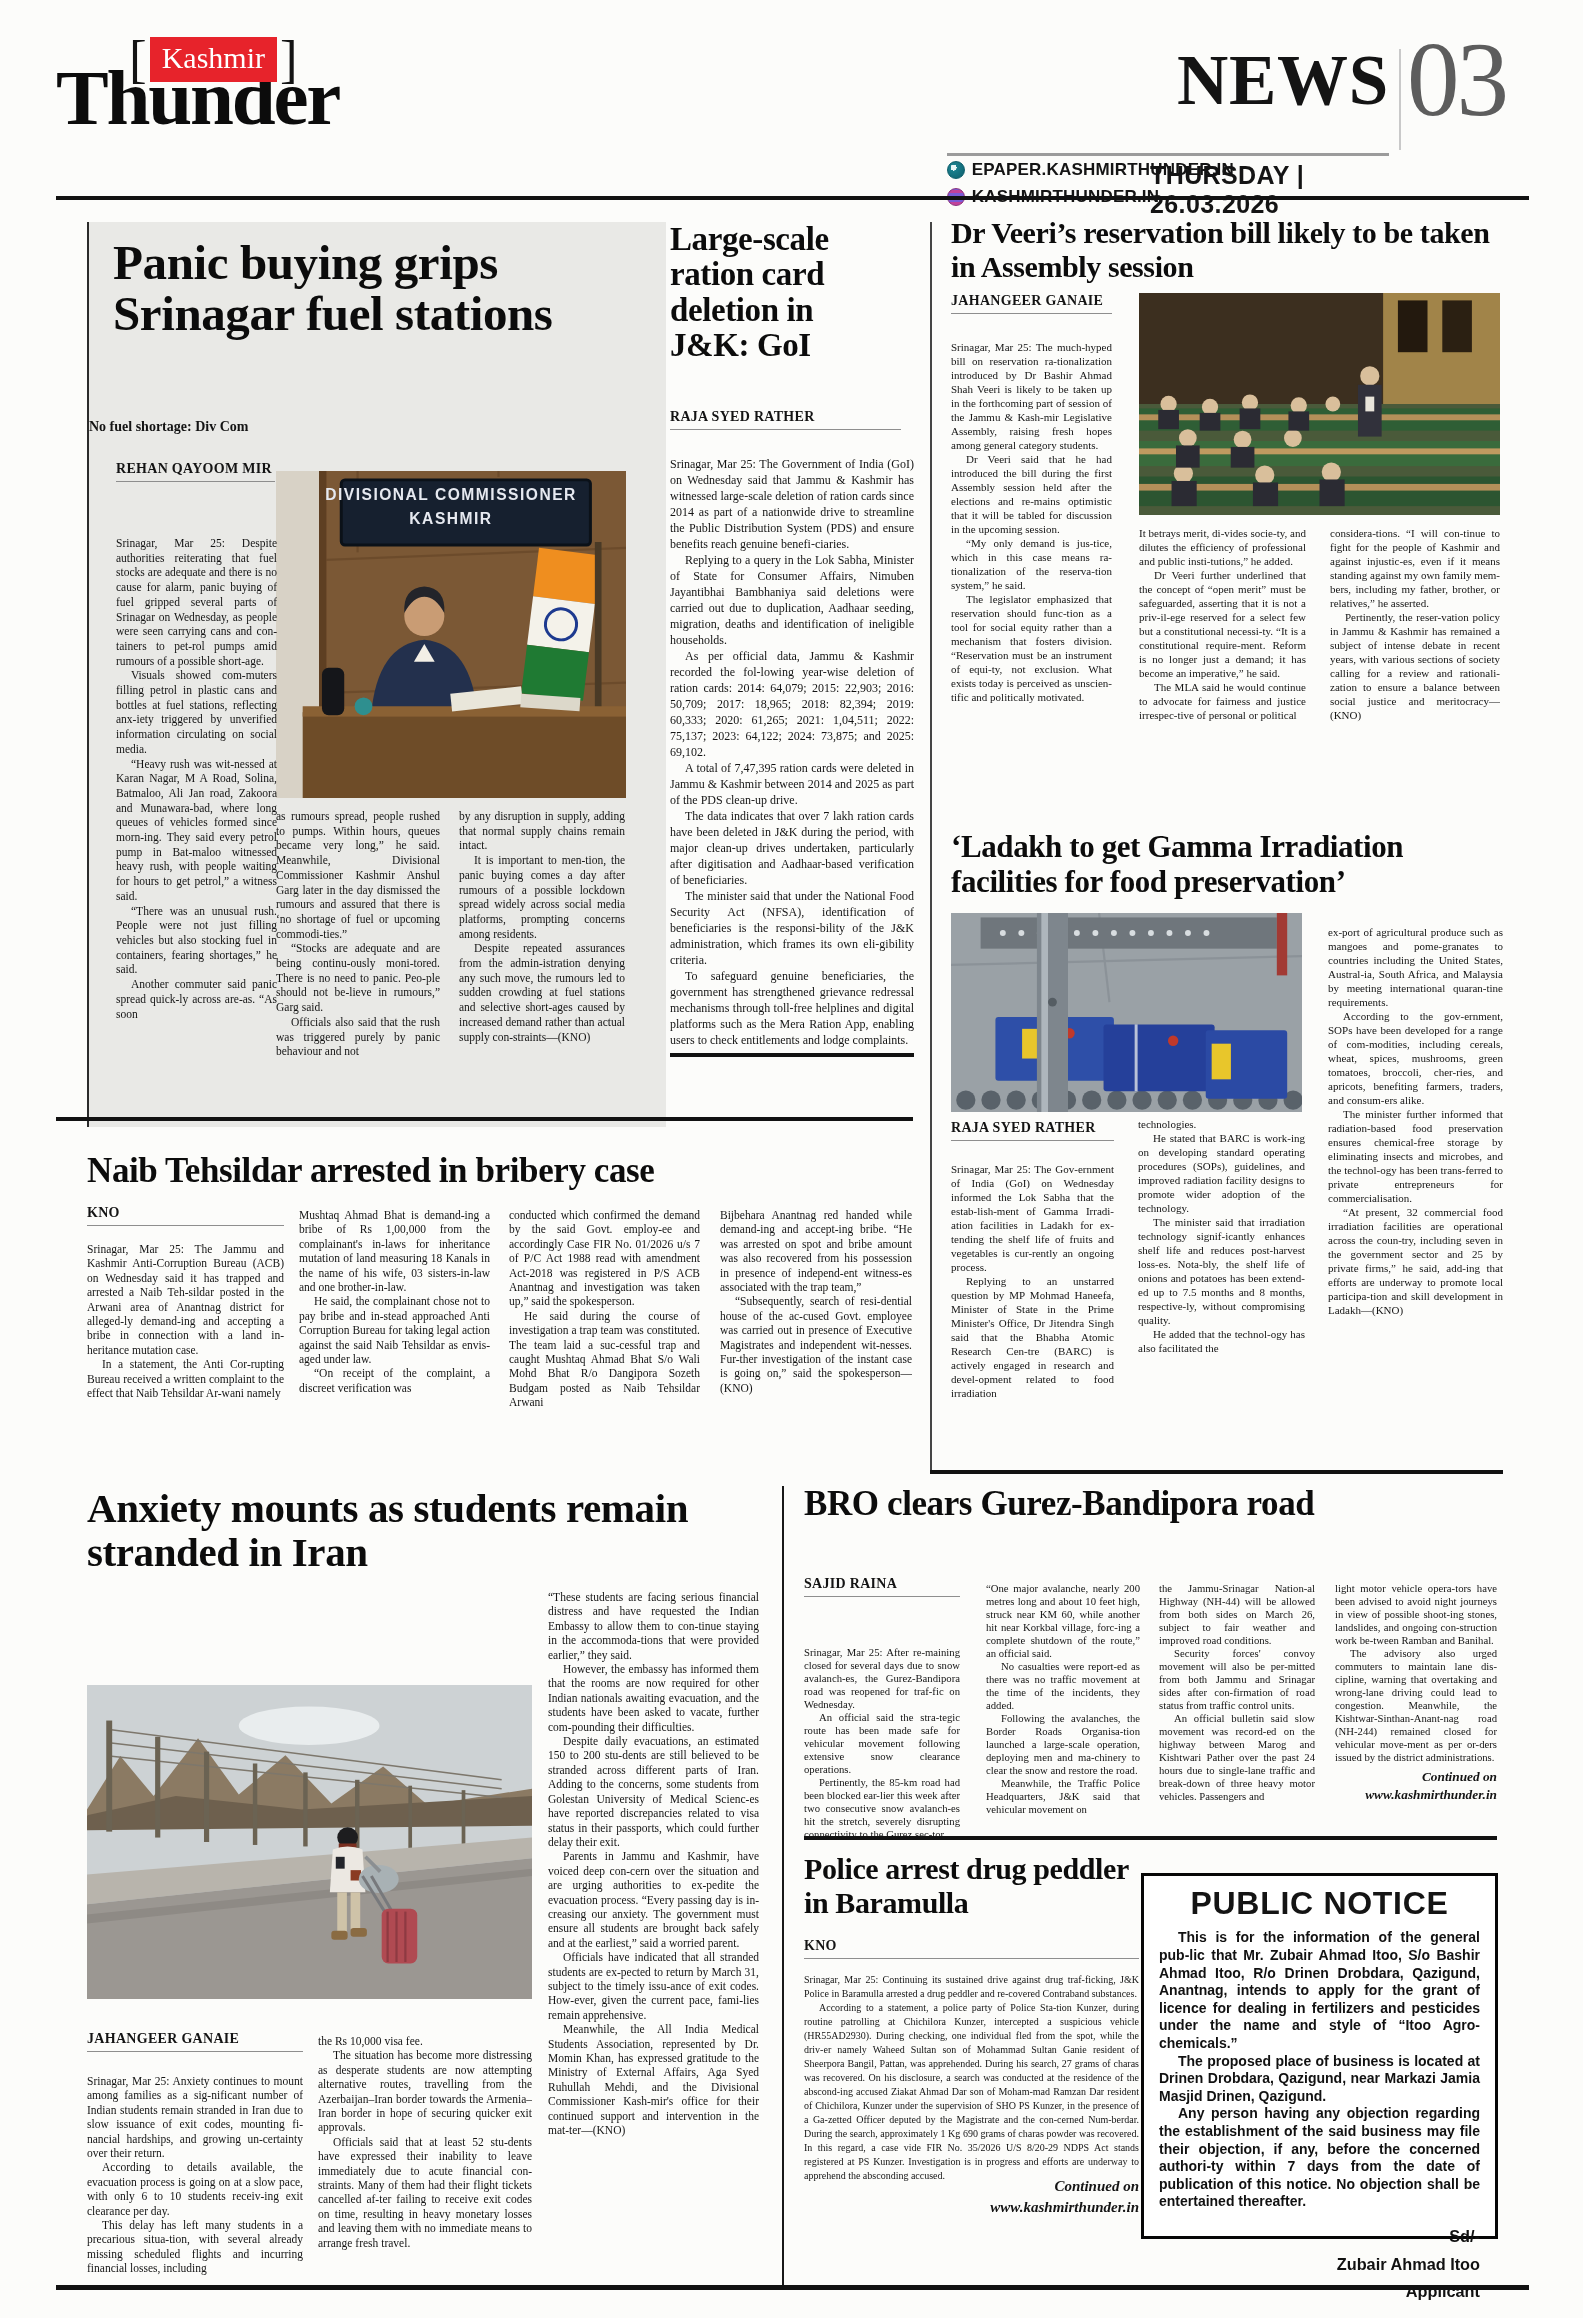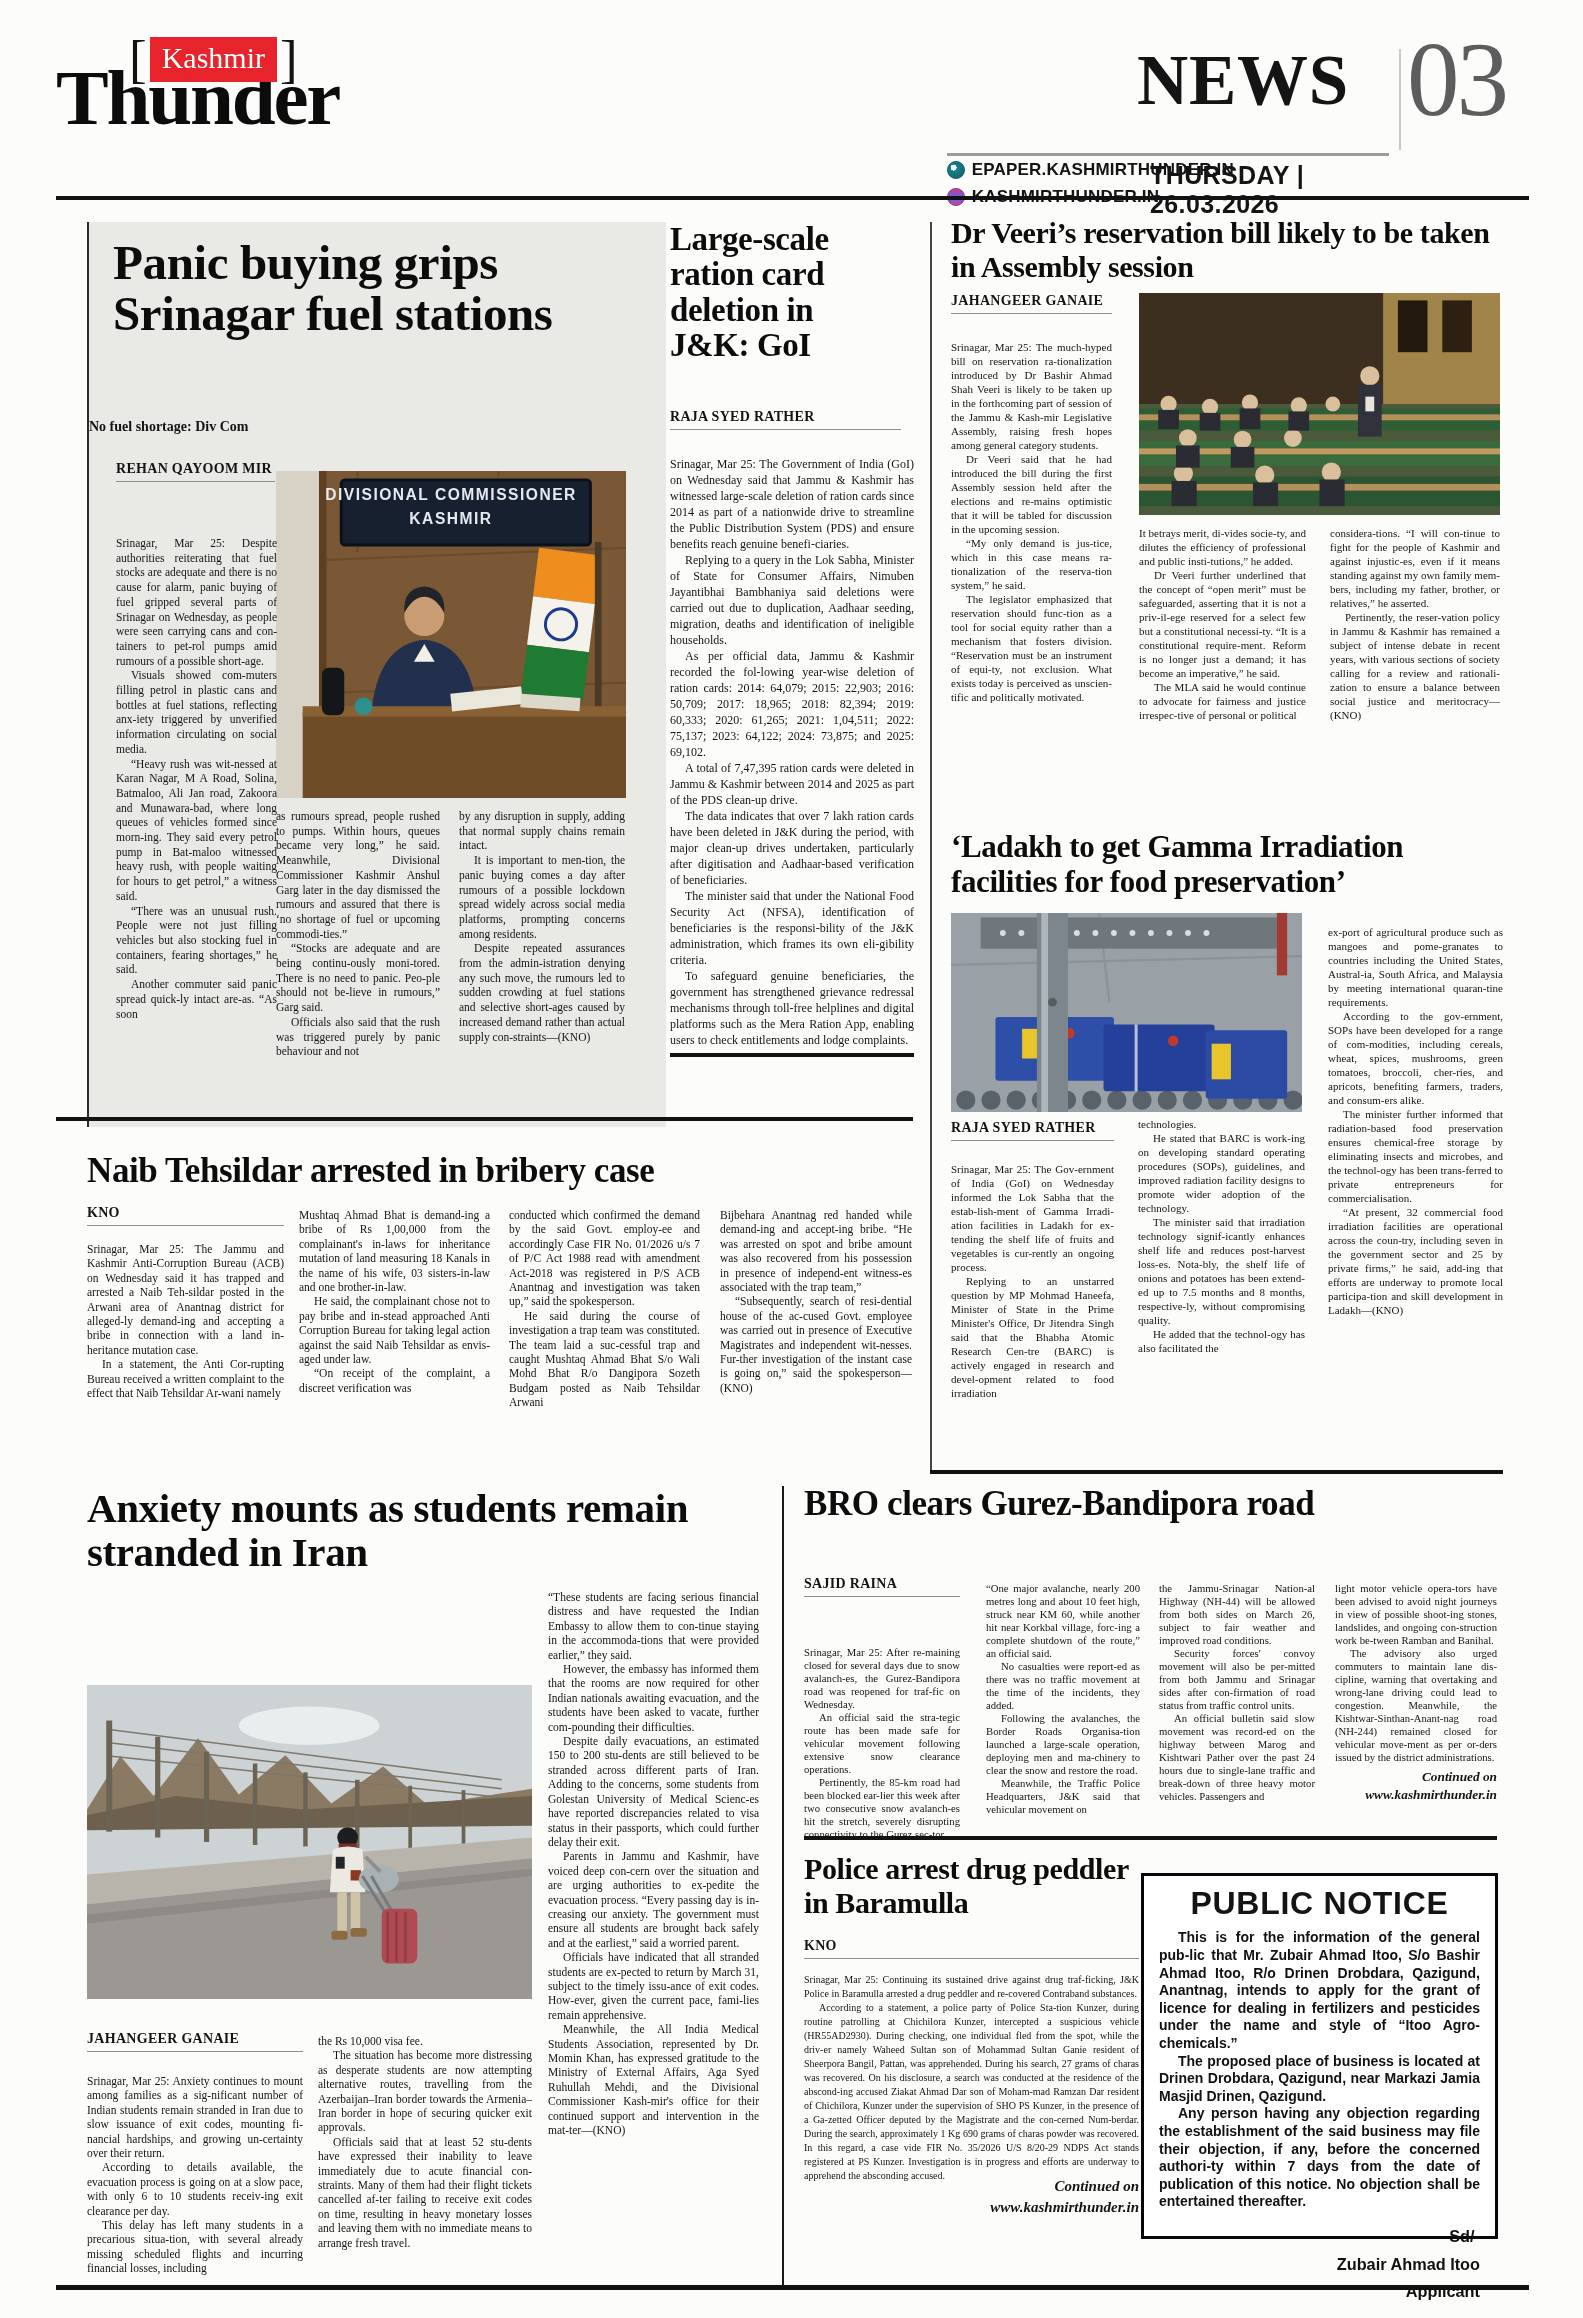--- a/index.html
+++ b/index.html
@@ -7,21 +7,21 @@
   #page{position:relative;width:1584px;height:2319px;background:#fcfcfa;font-family:"Liberation Serif",serif;color:#141414;overflow:hidden;margin:0 auto;}
   .rule{position:absolute;background:#121212;}
   .vrule{position:absolute;background:#454545;}
 
   
   #masthead{position:absolute;left:56px;top:36px;width:326px;height:156px;}
   #masthead .title{position:absolute;left:0;top:22px;font-size:79px;font-weight:700;letter-spacing:-2.2px;line-height:1;}
   #masthead .kickrow{position:absolute;left:73px;top:0;display:flex;align-items:center;gap:3px;z-index:2;}
   #masthead .bracket{font-size:53px;font-weight:400;line-height:.9;}
   #masthead .kick{background:#e7232b;color:#fff;font-size:30px;line-height:1;padding:6px 12px 9px;}
-  #hdr-news{position:absolute;left:1137px;top:41px;width:252px;font-size:71px;font-weight:600;letter-spacing:0.7px;line-height:1.1;}
+  #hdr-news{position:absolute;left:1137px;top:41px;width:252px;text-align:right;font-size:71px;font-weight:600;letter-spacing:0.7px;line-height:1.1;}
   #hdr-vline{position:absolute;left:1399px;top:49px;width:1.5px;height:101px;background:#c9c9c9;}
   #hdr-page{position:absolute;left:1407px;top:22px;width:133px;font-size:105px;font-weight:400;color:#5d5d5d;letter-spacing:-3px;line-height:1.1;}
   #hdr-grayrule{position:absolute;left:947px;top:153px;width:442px;height:3px;background:#9b9b9b;}
   .hdr-link-row{position:absolute;display:flex;align-items:center;gap:6.7px;font-family:"Liberation Sans",sans-serif;font-weight:700;font-size:17px;letter-spacing:0.2px;}
   #hdr-epaper{left:947px;top:160px;}
   #hdr-site{left:947px;top:187px;}
   .globe{width:18px;height:18px;border-radius:50%;display:inline-block;}
   .globe.teal{background:radial-gradient(circle at 35% 35%,#e8f6f7 20%,#1b7f8d 21%,#0d5e6b 100%);border:1.5px solid #0d5e6b;}
   .globe.pink{background:repeating-linear-gradient(0deg,#c2429a 0 3px,#7a5bd6 3px 6px);border:1.5px solid #8a2f7a;}
   #hdr-date{position:absolute;left:1150px;top:161px;width:244px;font-family:"Liberation Sans",sans-serif;font-weight:700;font-size:25px;letter-spacing:0.4px;}
@@ -196,21 +196,21 @@
       <figcaption class="ph-sign">
         <div>DIVISIONAL COMMISSIONER</div>
         <div>KASHMIR</div>
       </figcaption>
     </figure>
     <div class="col f-panic c-p1">
         <p>Srinagar, Mar 25: Despite authorities reiterating that fuel stocks are adequate and there is no cause for alarm, panic buying of fuel gripped several parts of Srinagar on Wednesday, as people were seen carrying cans and con-tainers to pet-rol pumps amid rumours of a possible short-age.</p>
         <p>Visuals showed com-muters filling petrol in plastic cans and bottles at fuel stations, reflecting anx-iety triggered by unverified information circulating on social media.</p>
         <p>“Heavy rush was wit-nessed at Karan Nagar, M A Road, Solina, Batmaloo, Ali Jan road, Zakoora and Munawara-bad, where long queues of vehicles formed since morn-ing. They said every petrol pump in Bat-maloo witnessed heavy rush, with people waiting for hours to get petrol,” a witness said.</p>
         <p>“There was an unusual rush. People were not just filling vehicles but also stocking fuel in containers, fearing shortages,” he said.</p>
-        <p>Another commuter said panic spread quick-ly intact are-as. “As soon</p>
+        <p>Another commuter said panic spread quick-ly across are-as. “As soon</p>
       </div>
     <div class="col f-panic c-p2">
         <p>as rumours spread, people rushed to pumps. Within hours, queues became very long,” he said. Meanwhile, Divisional Commissioner Kashmir Anshul Garg later in the day dismissed the rumours and assured that there is ‘no shortage of fuel or upcoming commodi-ties.”</p>
         <p>“Stocks are adequate and are being continu-ously moni-tored. There is no need to panic. Peo-ple should not be-lieve in rumours,” Garg said.</p>
         <p>Officials also said that the rush was triggered purely by panic behaviour and not</p>
       </div>
     <div class="col f-panic c-p3">
         <p>by any disruption in supply, adding that normal supply chains remain intact.</p>
         <p>It is important to men-tion, the panic buying comes a day after rumours of a possible lockdown spread widely across social media platforms, prompting concerns among residents.</p>
         <p>Despite repeated assurances from the admin-istration denying any such move, the rumours led to sudden crowding at fuel stations and selective short-ages caused by increased demand rather than actual supply con-straints—(KNO)</p>

